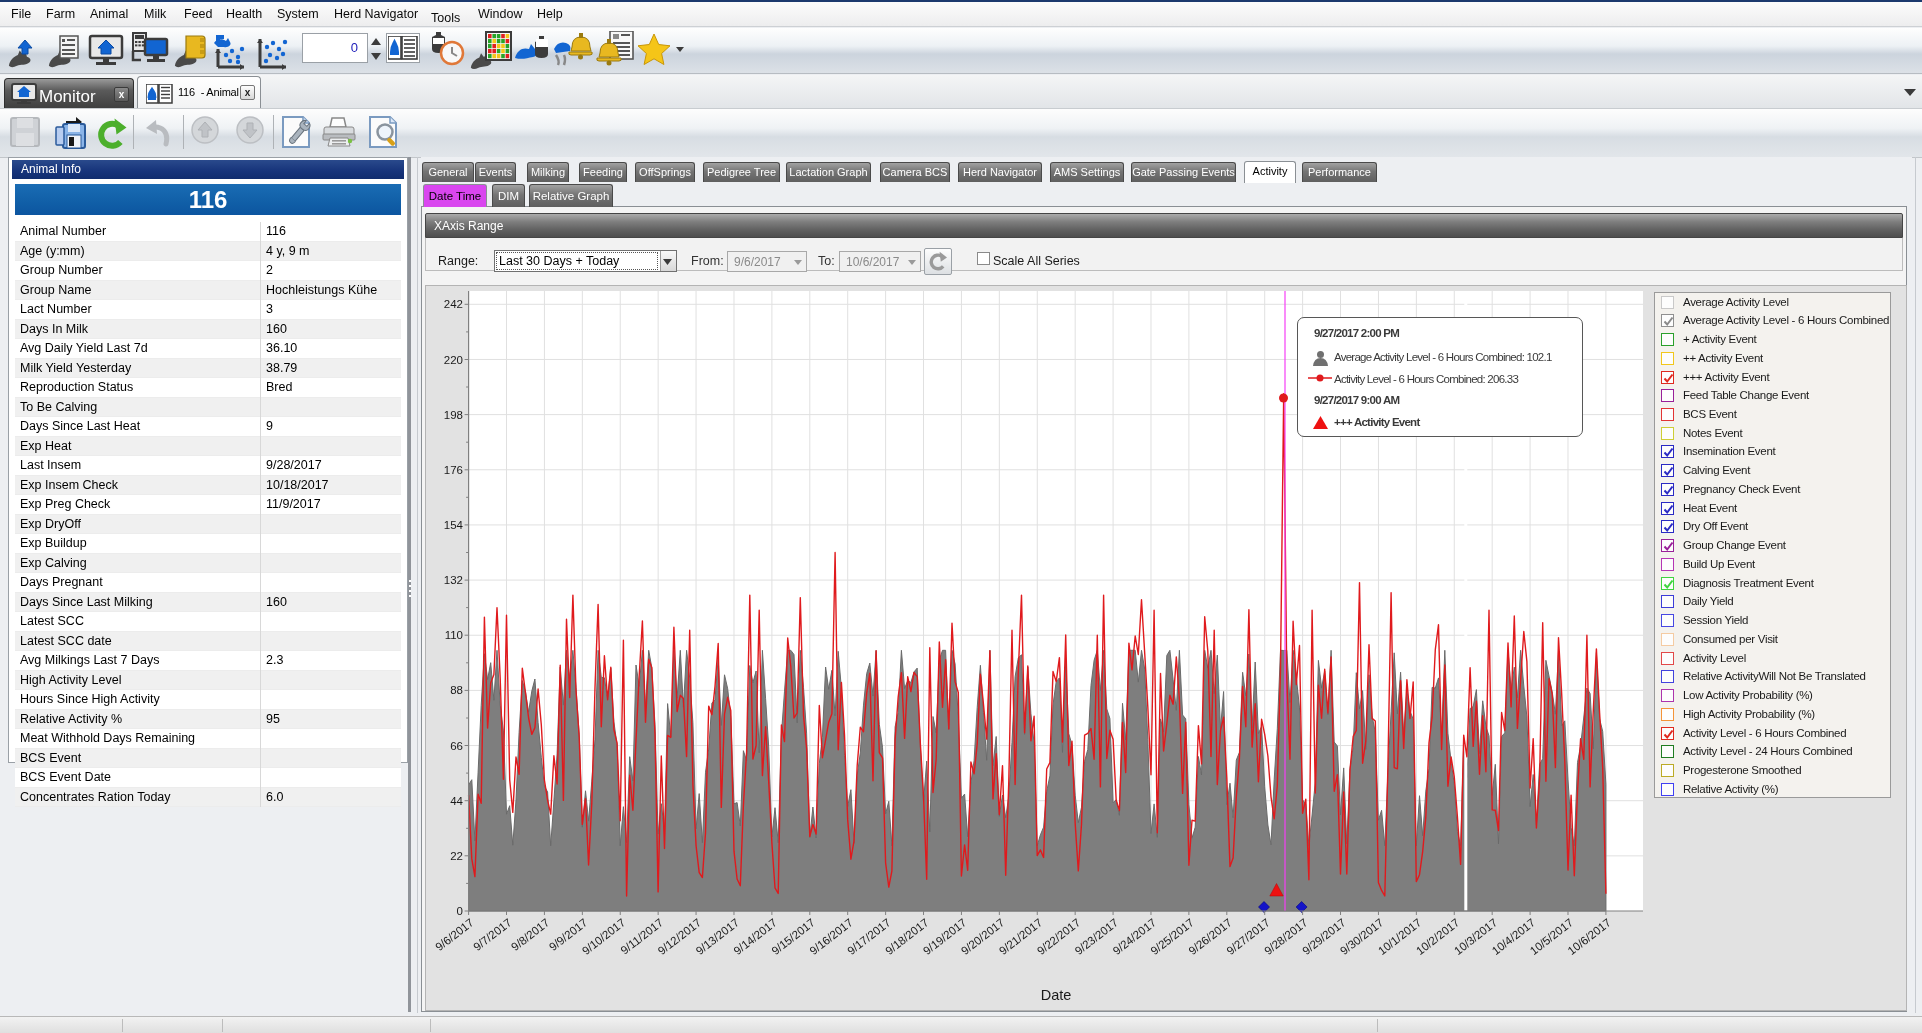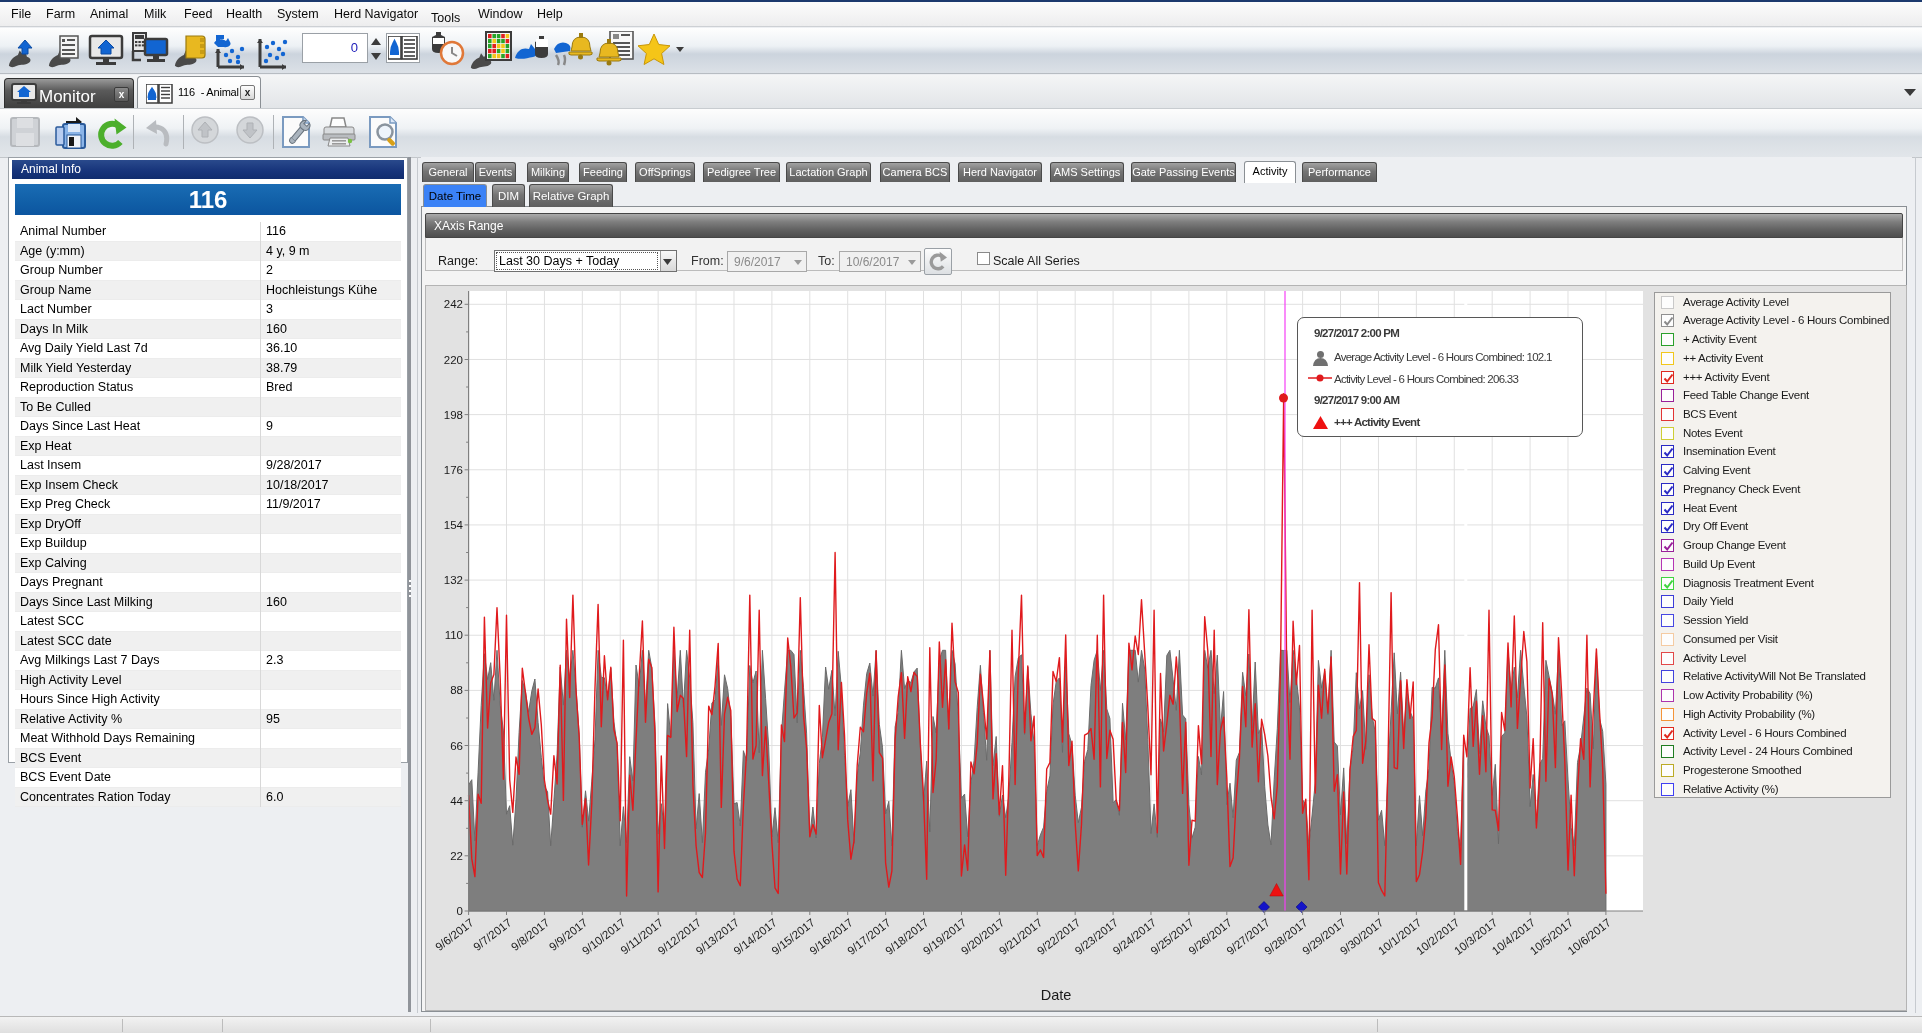--- a/index.html
+++ b/index.html
@@ -17,21 +17,21 @@
 #lp-table {position:absolute;left:6px;top:64px;width:386px}
 .trow {position:relative;height:19.5px;border-bottom:1px solid #ececec;font-size:12.5px;color:#000;line-height:19px}
 .tl {position:absolute;left:5px;top:0}
 .tv {position:absolute;left:251px;top:0}
 #lp-table::after {content:"";position:absolute;left:244.5px;top:0;width:1px;height:585px;background:#d8d8d8}
 #splitter {position:absolute;left:408px;top:157px;width:3px;height:855px;background:#90949a}
 #rightbg {position:absolute;left:421px;top:157px;width:1491px;height:856px;background:#edeff2}
 .dtab {position:absolute;top:162px;height:20px;background:linear-gradient(#a2a2a2,#747474 45%,#5f5f5f);border:1px solid #4a4a4a;border-bottom:none;border-radius:3px 3px 0 0;color:#fff;font-size:11px;text-align:center;line-height:19px;white-space:nowrap}
 .dtab.act {background:#fff;color:#000;height:22px;top:161px;z-index:3;border-color:#8a8f94}
 .stab {position:absolute;top:184px;height:23px;background:linear-gradient(#a2a2a2,#747474 45%,#5f5f5f);border:1px solid #4a4a4a;border-bottom:none;border-radius:3px 3px 0 0;color:#fff;font-size:11.5px;text-align:center;line-height:22px;white-space:nowrap}
-.stab.act {background:#3b82f6;color:#000;z-index:3;border-color:#8a8f94}
+.stab.act {background:#d946ef;color:#000;z-index:3;border-color:#8a8f94}
 #docpanel {position:absolute;left:421px;top:206px;width:1486px;height:806px;background:#f4f4f4;border:1px solid #8a8f94}
 #xaxisbar {position:absolute;left:425px;top:213px;width:1478px;height:25px;background:linear-gradient(#ababab,#7d7d7d 35%,#606060 70%,#4e4e4e);border:1px solid #454545;border-radius:2px 2px 0 0;color:#fff;font-size:12px;line-height:24px;padding-left:8px}
 #rangerow {position:absolute;left:425px;top:238px;width:1478px;height:33px;background:#f2f2f2;border:1px solid #bcbcbc;border-top:none}
 #chartbox {position:absolute;left:425px;top:285px;width:1482px;height:726px;background:#e2e2e2;border:1px solid #b4b4b4}
 #plot {position:absolute;left:468px;top:291px;width:1175px;height:620px;background:#fff}
 #legend {position:absolute;left:1654px;top:292px;width:237px;height:506px;background:#f4f2ee;border:1px solid #9a9a9a}
 .lrow {position:absolute;left:0;height:18.7px;width:235px}
 .lbox {position:absolute;left:6px;top:2.5px;width:13px;height:13px;background:#fdfdfd;border:1.8px solid;}
 .ltxt {position:absolute;left:28px;top:2.5px;font-size:11.5px;letter-spacing:-0.3px;color:#1a1a1a;white-space:nowrap}
 #tooltip {position:absolute;left:1297px;top:317px;width:286px;height:120px;background:#fff;border:1.6px solid #575757;border-radius:7px;font-size:11.5px;letter-spacing:-0.75px;color:#3a3a3a;z-index:5;white-space:nowrap}
@@ -341,21 +341,21 @@
       </div>
       <div class="trow" style="background:#f0f0f0">
         <div class="tl">Milk Yield Yesterday</div>
         <div class="tv">38.79</div>
       </div>
       <div class="trow" style="background:#ffffff">
         <div class="tl">Reproduction Status</div>
         <div class="tv">Bred</div>
       </div>
       <div class="trow" style="background:#f0f0f0">
-        <div class="tl">To Be Culled</div>
+        <div class="tl">To Be Calving</div>
         <div class="tv"></div>
       </div>
       <div class="trow" style="background:#ffffff">
         <div class="tl">Days Since Last Heat</div>
         <div class="tv">9</div>
       </div>
       <div class="trow" style="background:#f0f0f0">
         <div class="tl">Exp Heat</div>
         <div class="tv"></div>
       </div>

